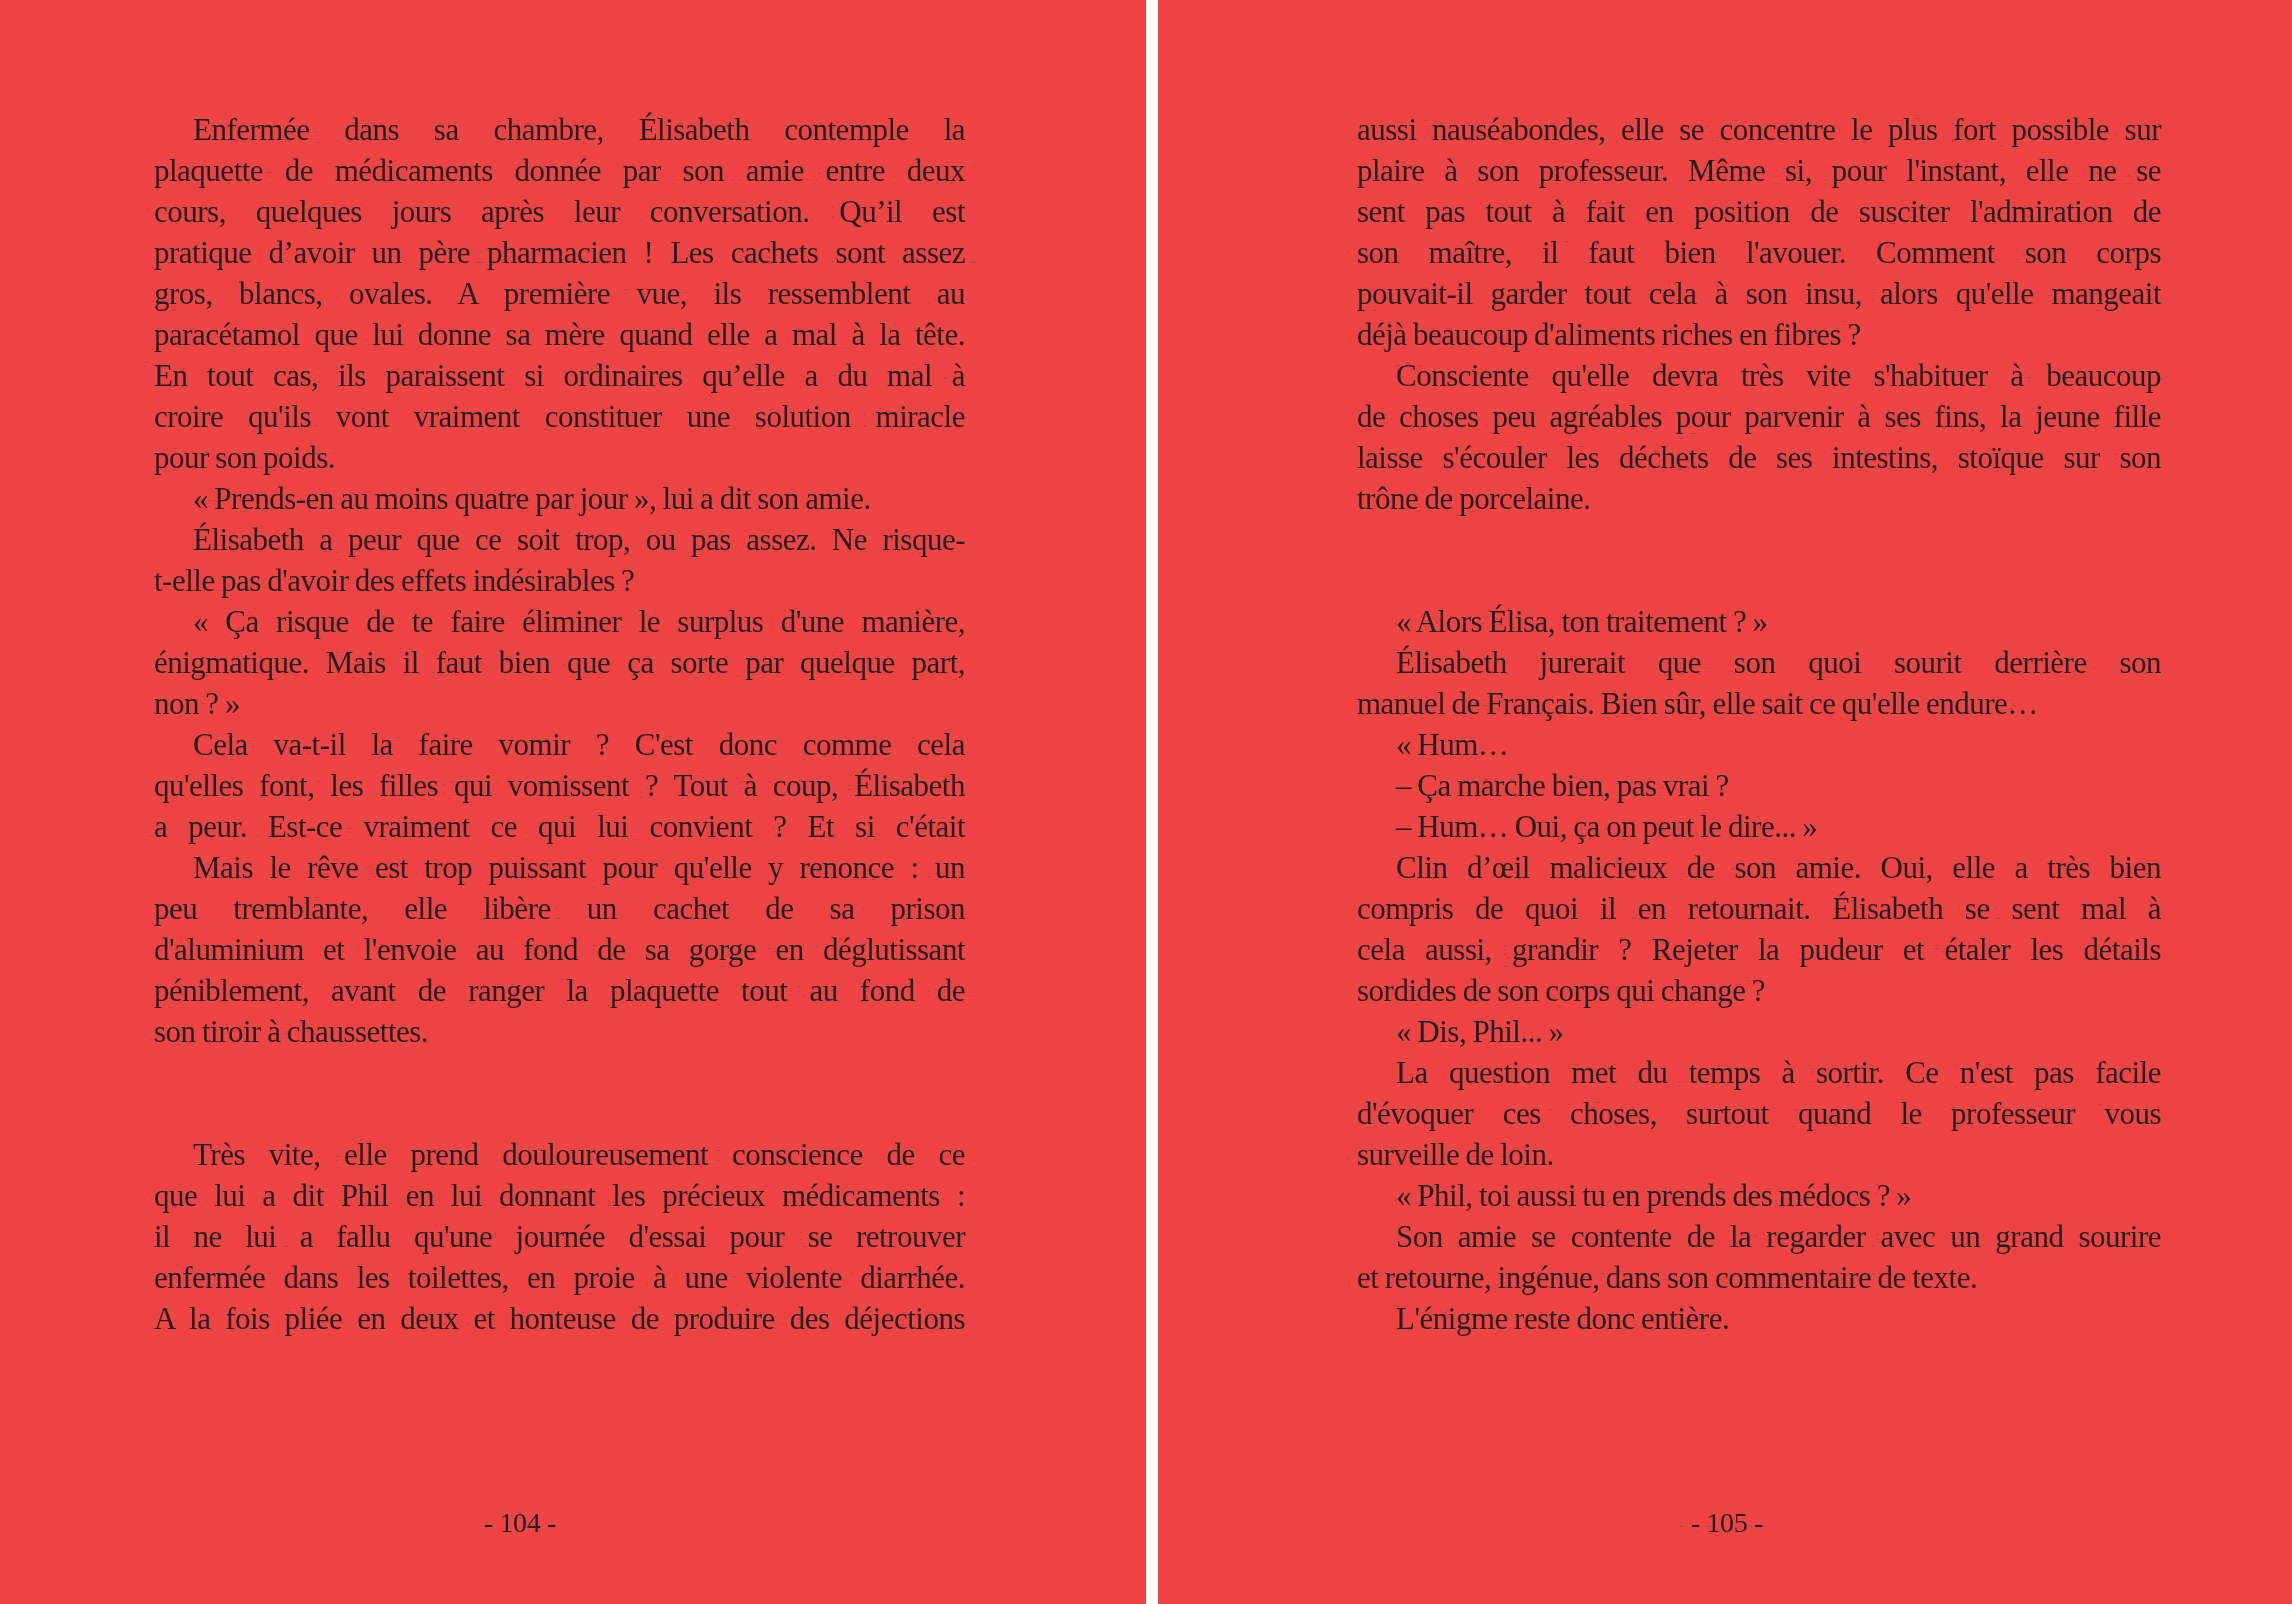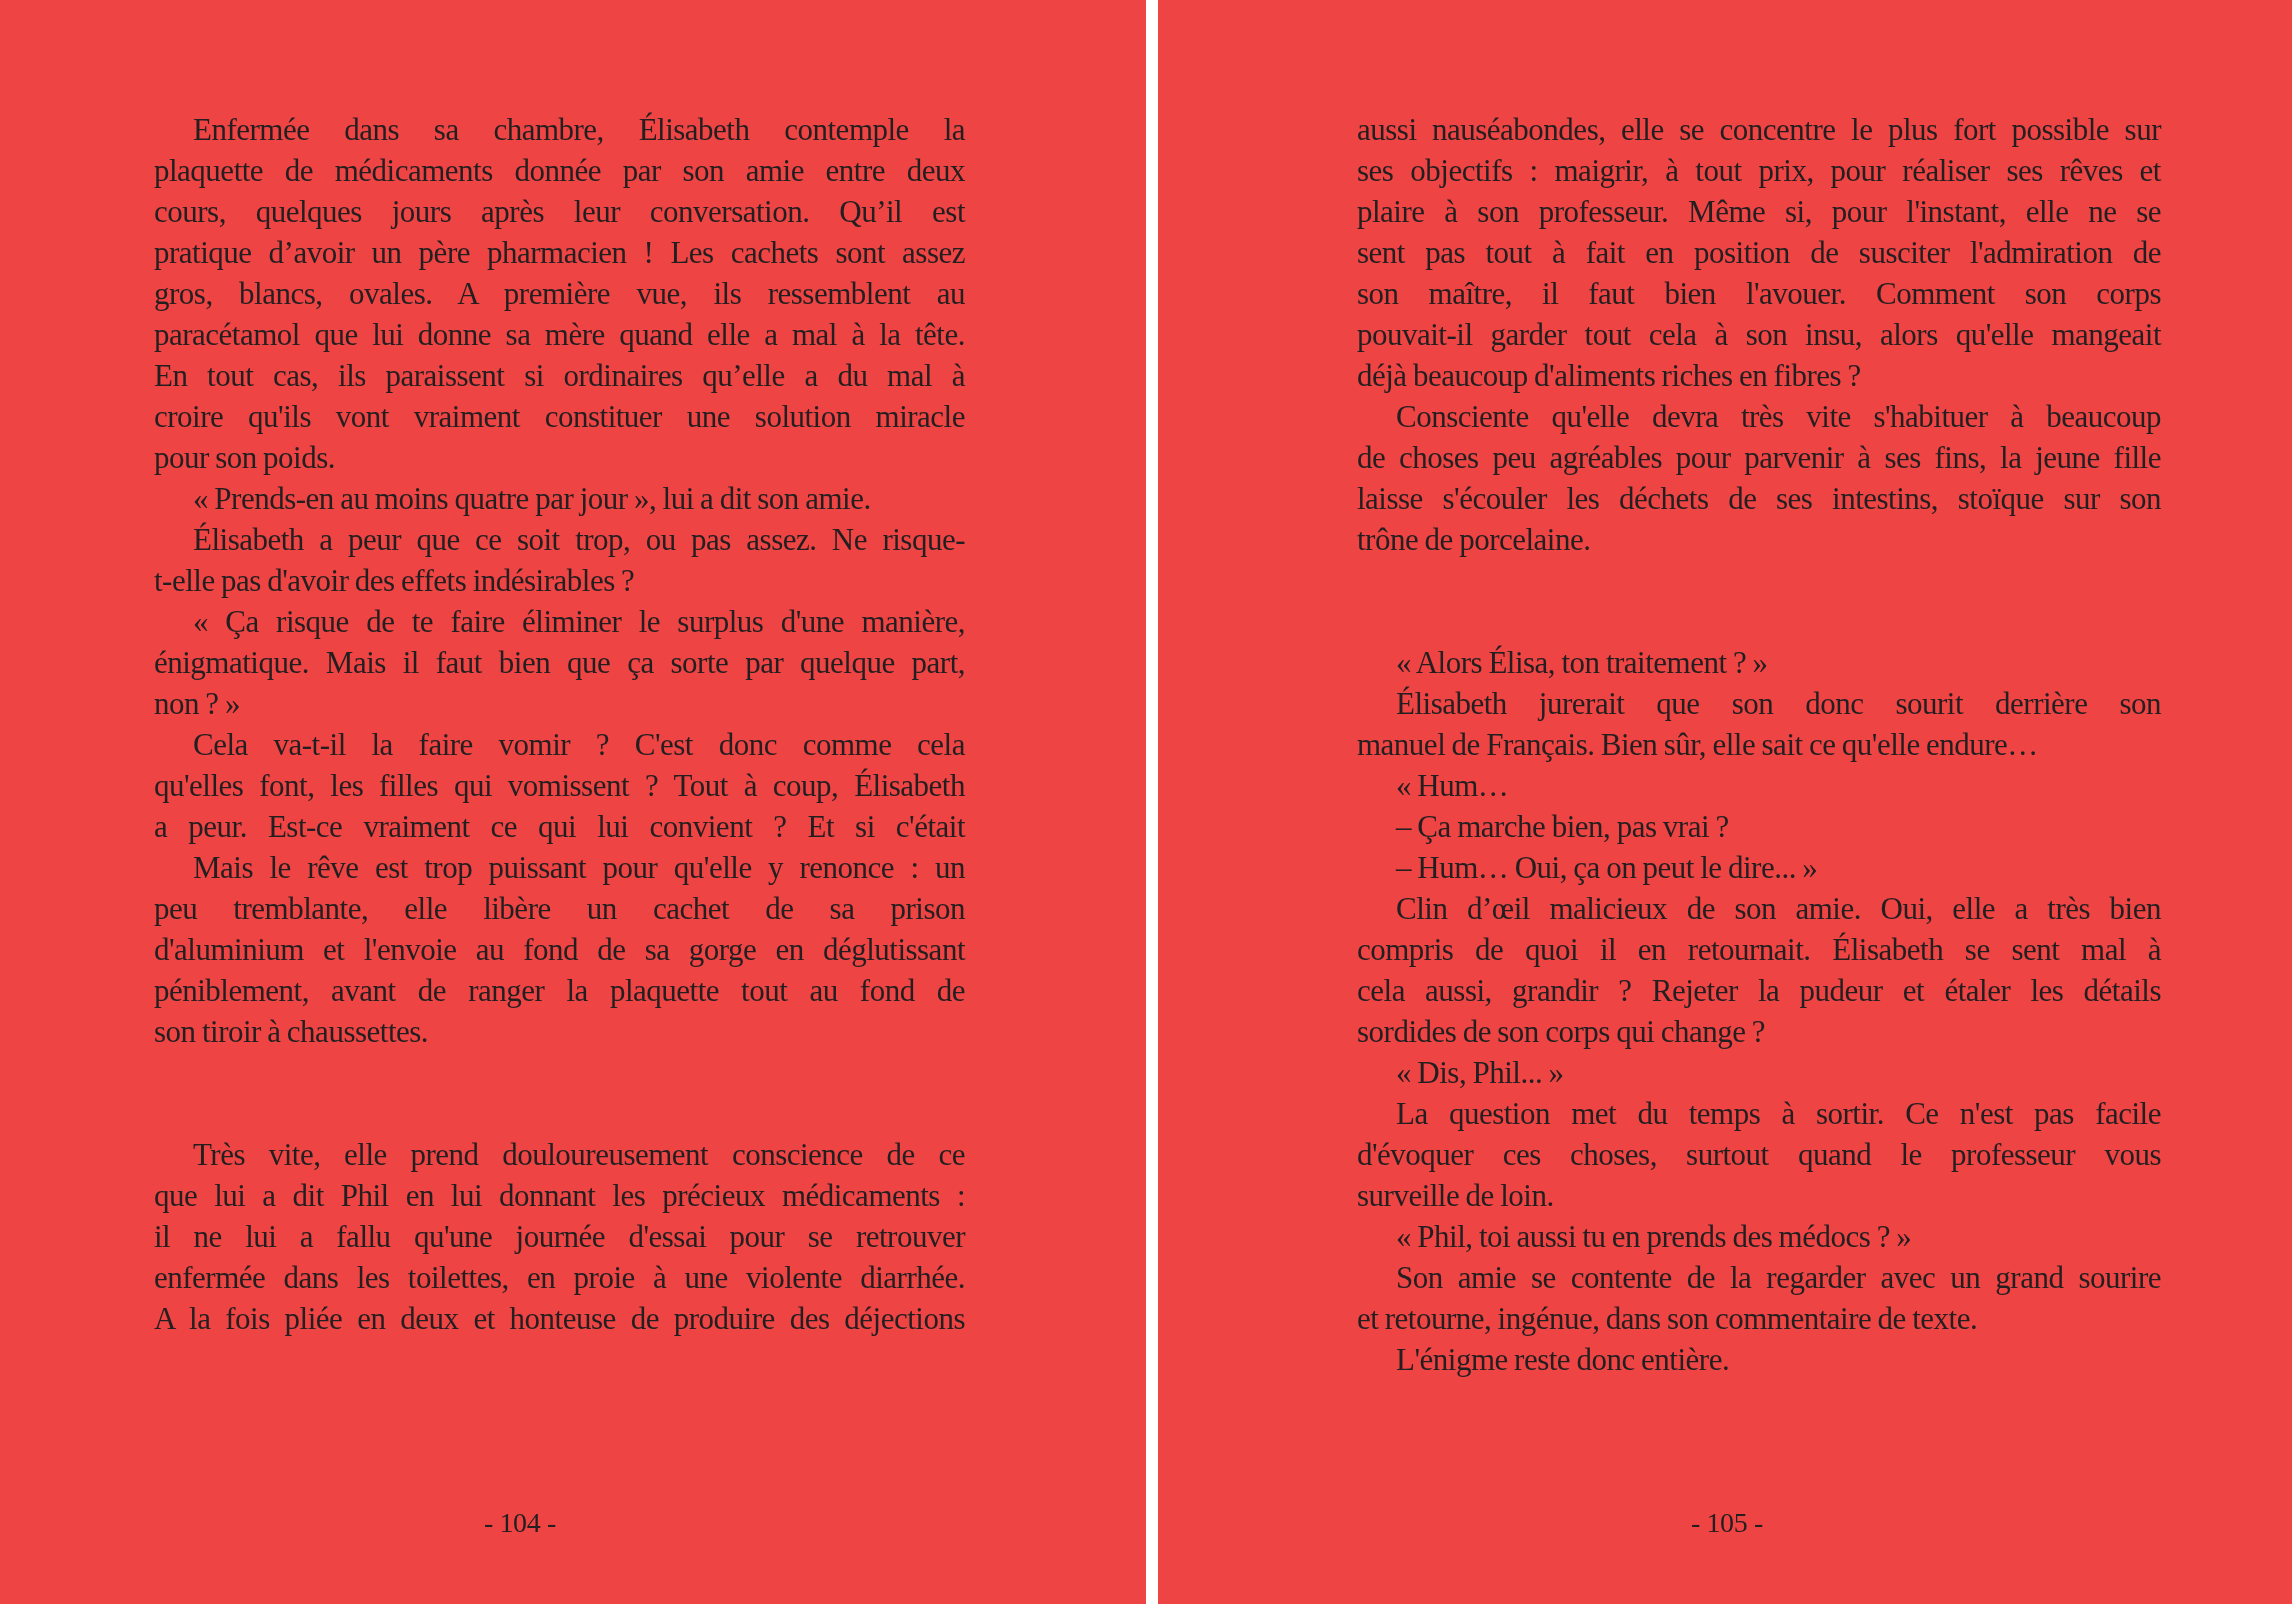--- a/index.html
+++ b/index.html
@@ -99,34 +99,33 @@
       <div class="line">il ne lui a fallu qu'une journée d'essai pour se retrouver</div>
       <div class="line">enfermée dans les toilettes, en proie à une violente diarrhée.</div>
       <div class="line">A la fois pliée en deux et honteuse de produire des déjections</div>
     </div>
   <div class="page-number">- 104 -</div>
 </div>
 
 <div class="page right">
   <div class="text-block">
       <div class="line">aussi nauséabondes, elle se concentre le plus fort possible sur</div>
-      <div class="line">ses objectifs : maigrir, à tout prix, pour réaliser ses rêves et</div>
       <div class="line">plaire à son professeur. Même si, pour l'instant, elle ne se</div>
       <div class="line">sent pas tout à fait en position de susciter l'admiration de</div>
       <div class="line">son maître, il faut bien l'avouer. Comment son corps</div>
       <div class="line">pouvait-il garder tout cela à son insu, alors qu'elle mangeait</div>
       <div class="line last">déjà beaucoup d'aliments riches en fibres ?</div>
       <div class="line indent">Consciente qu'elle devra très vite s'habituer à beaucoup</div>
       <div class="line">de choses peu agréables pour parvenir à ses fins, la jeune fille</div>
       <div class="line">laisse s'écouler les déchets de ses intestins, stoïque sur son</div>
       <div class="line last">trône de porcelaine.</div>
       <div class="line blank"></div>
       <div class="line blank"></div>
       <div class="line indent last">« Alors Élisa, ton traitement ? »</div>
-      <div class="line indent">Élisabeth jurerait que son donc sourit derrière son</div>
+      <div class="line indent">Élisabeth jurerait que son quoi sourit derrière son</div>
       <div class="line last">manuel de Français. Bien sûr, elle sait ce qu'elle endure…</div>
       <div class="line indent last">« Hum…</div>
       <div class="line indent last">– Ça marche bien, pas vrai ?</div>
       <div class="line indent last">– Hum… Oui, ça on peut le dire... »</div>
       <div class="line indent">Clin d’œil malicieux de son amie. Oui, elle a très bien</div>
       <div class="line">compris de quoi il en retournait. Élisabeth se sent mal à</div>
       <div class="line">cela aussi, grandir ? Rejeter la pudeur et étaler les détails</div>
       <div class="line last">sordides de son corps qui change ?</div>
       <div class="line indent last">« Dis, Phil... »</div>
       <div class="line indent">La question met du temps à sortir. Ce n'est pas facile</div>

